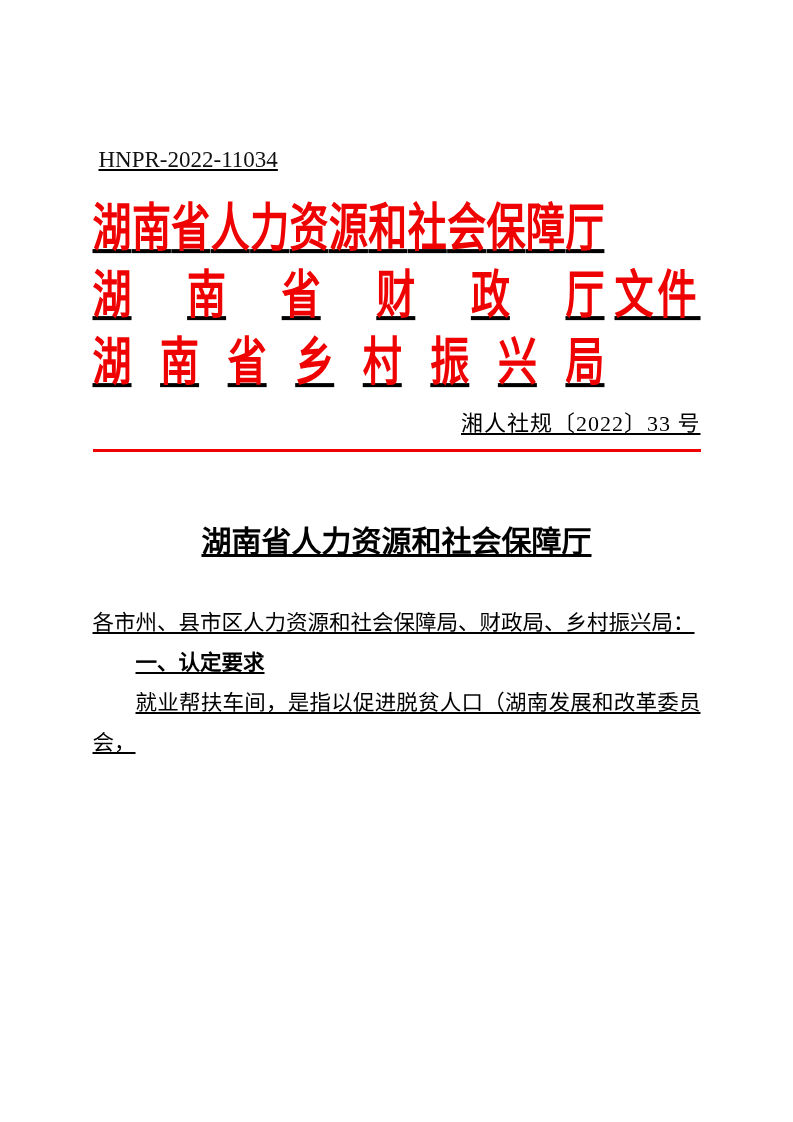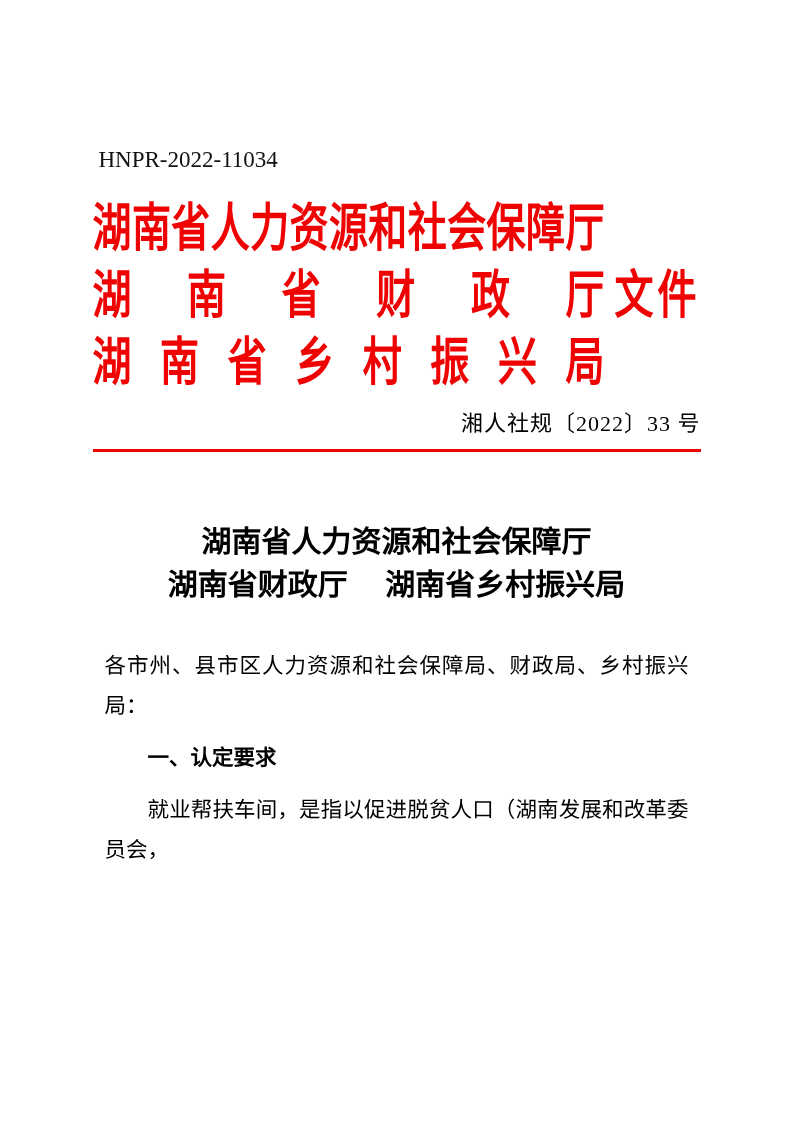--- a/index.html
+++ b/index.html
@@ -13,20 +13,21 @@
     height: 1122px;
     margin: 0 auto;
     background: #ffffff;
     overflow: hidden;
     font-family: "Liberation Serif", serif;
     color: #000000;
   }
   .content {
     width: 608px;
     margin: 0 auto;
+    text-decoration: underline;
   }
   
   .doc-code {
     margin-top: 146px;
     padding-left: 6px;
     font-size: 23px;
     line-height: 28px;
     font-family: "Liberation Serif", serif;
     color: #111111;
   }
@@ -84,21 +85,21 @@
   }
   
   .body-block {
     margin-top: 40px;
     font-size: 21.5px;
     line-height: 40px;
     text-align: justify;
     font-family: "Liberation Serif", serif;
   }
   .body-block p {
-    margin: 12px;
+    margin: 0;
   }
   .indent { text-indent: 2em; }
   .section-heading {
     font-weight: 700;
     font-family: "Liberation Sans", sans-serif;
     text-indent: 2em;
   }
 </style>
 </head>
 <body>
@@ -146,21 +147,20 @@
           <span>局</span>
         </div>
     </div>
 
     <div class="doc-number">湘人社规〔2022〕33 号</div>
 
     <div class="red-rule"></div>
 
     <div class="title-block">
       <div>湖南省人力资源和社会保障厅</div>
-      <div>湖南省财政厅　 湖南省乡村振兴局</div>
     </div>
 
     <div class="body-block">
       <p>各市州、县市区人力资源和社会保障局、财政局、乡村振兴局：</p>
       <p class="section-heading">一、认定要求</p>
       <p class="indent">就业帮扶车间，是指以促进脱贫人口（湖南发展和改革委员会，</p>
     </div>
 
   </div>
 </div>

